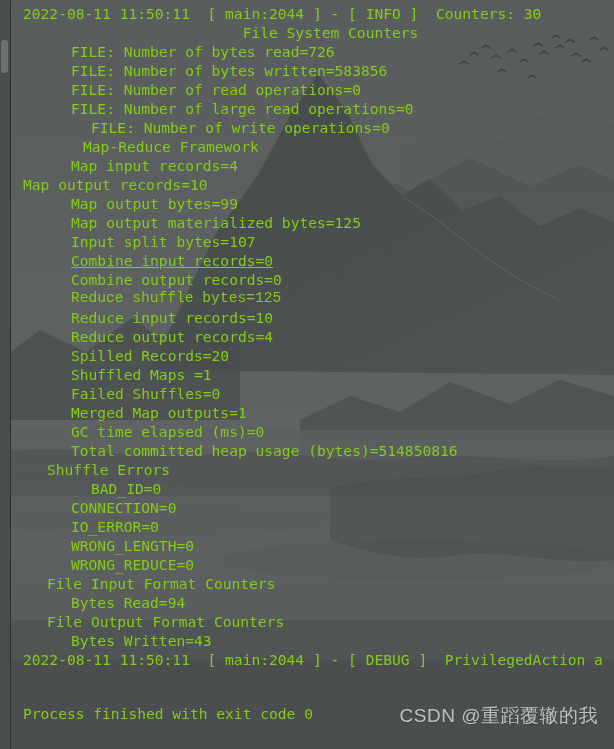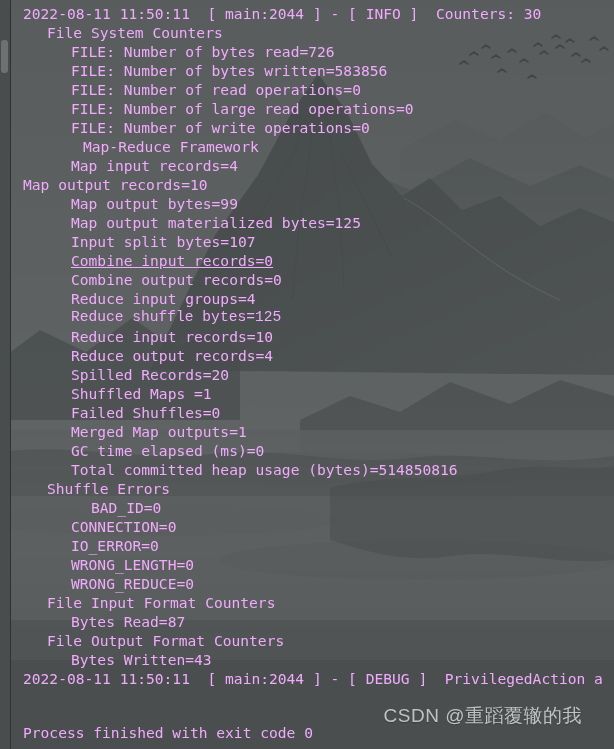--- a/index.html
+++ b/index.html
@@ -58,31 +58,31 @@
     position: absolute;
     left: 11px; right: 0; top: 0; bottom: 0;
     padding: 4px 0 0 0;
     overflow: hidden;
   }
   .line {
     height: 19px;
     line-height: 19px;
     font-size: 14.6px;
     letter-spacing: 0px;
-    color: #f0abfc;
+    color: #84cc16;
     white-space: pre;
     padding-left: 12px;
     box-sizing: border-box;
   }
   .line.blank { color: transparent; }
 
   
   #watermark {
     position: absolute;
-    right: 32px;
+    right: 16px;
     bottom: 20px;
     font-family: "Liberation Sans", "DejaVu Sans", sans-serif;
     font-size: 19px;
     color: #c9cdcd;
     opacity: .92;
     letter-spacing: .5px;
     white-space: nowrap;
     text-shadow: 0 1px 1px rgba(0,0,0,.25);
   }
 </style>
@@ -184,52 +184,51 @@
     </svg>
   </div>
   <div id="bg-veil"></div>
 
   <div id="gutter">
     <div id="scroll-thumb"></div>
   </div>
 
   <div id="console">
       <div class="line" style="padding-left: 12px;">2022-08-11 11:50:11  [ main:2044 ] - [ INFO ]  Counters: 30</div>
-      <div class="line" style="padding-left: 36px;">File System Counters</div>
+      <div class="line" style="padding-left: 36px; text-align: center;">File System Counters</div>
       <div class="line" style="padding-left: 60px;">FILE: Number of bytes read=726</div>
       <div class="line" style="padding-left: 60px;">FILE: Number of bytes written=583856</div>
       <div class="line" style="padding-left: 60px;">FILE: Number of read operations=0</div>
       <div class="line" style="padding-left: 60px;">FILE: Number of large read operations=0</div>
-      <div class="line" style="padding-left: 60px;">FILE: Number of write operations=0</div>
+      <div class="line" style="padding-left: 80px;">FILE: Number of write operations=0</div>
       <div class="line" style="padding-left: 36px; margin-left: 36px;">Map-Reduce Framework</div>
       <div class="line" style="padding-left: 60px;">Map input records=4</div>
       <div class="line" style="">Map output records=10</div>
       <div class="line" style="padding-left: 60px;">Map output bytes=99</div>
       <div class="line" style="padding-left: 60px;">Map output materialized bytes=125</div>
       <div class="line" style="padding-left: 60px;">Input split bytes=107</div>
       <div class="line" style="padding-left: 60px; text-decoration: underline;">Combine input records=0</div>
       <div class="line" style="padding-left: 60px;">Combine output records=0</div>
-      <div class="line" style="padding-left: 60px;">Reduce input groups=4</div>
       <div class="line" style="padding-left: 60px; font-family: Liberation Mono, monospace;">Reduce shuffle bytes=125</div>
       <div class="line" style="padding-left: 60px;">Reduce input records=10</div>
       <div class="line" style="padding-left: 60px;">Reduce output records=4</div>
       <div class="line" style="padding-left: 60px;">Spilled Records=20</div>
       <div class="line" style="padding-left: 60px;">Shuffled Maps =1</div>
       <div class="line" style="padding-left: 60px;">Failed Shuffles=0</div>
       <div class="line" style="padding-left: 60px;">Merged Map outputs=1</div>
       <div class="line" style="padding-left: 60px;">GC time elapsed (ms)=0</div>
       <div class="line" style="padding-left: 60px;">Total committed heap usage (bytes)=514850816</div>
       <div class="line" style="padding-left: 36px;">Shuffle Errors</div>
       <div class="line" style="padding-left: 80px;">BAD_ID=0</div>
       <div class="line" style="padding-left: 60px;">CONNECTION=0</div>
       <div class="line" style="padding-left: 60px;">IO_ERROR=0</div>
       <div class="line" style="padding-left: 60px;">WRONG_LENGTH=0</div>
       <div class="line" style="padding-left: 60px;">WRONG_REDUCE=0</div>
       <div class="line" style="padding-left: 36px;">File Input Format Counters</div>
-      <div class="line" style="padding-left: 60px;">Bytes Read=87</div>
+      <div class="line" style="padding-left: 60px;">Bytes Read=94</div>
       <div class="line" style="padding-left: 36px;">File Output Format Counters</div>
       <div class="line" style="padding-left: 60px;">Bytes Written=43</div>
       <div class="line" style="padding-left: 12px;">2022-08-11 11:50:11  [ main:2044 ] - [ DEBUG ]  PrivilegedAction a</div>
       <div class="line blank" style="padding-left: 12px;"></div>
       <div class="line" style="padding-left: 12px; margin-top: 16px;">Process finished with exit code 0</div>
     </div>
 
   <div id="watermark">CSDN @重蹈覆辙的我</div>
 
 </div>

